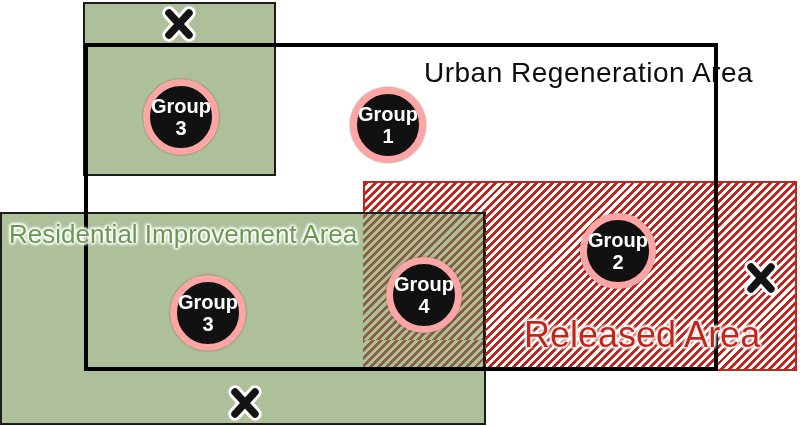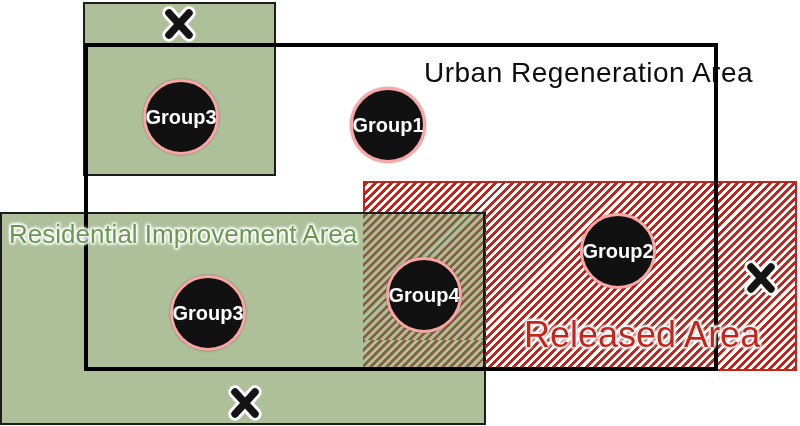--- a/index.html
+++ b/index.html
@@ -50,23 +50,23 @@
   }
   .released-label{
     left:524px;top:314px;width:180px;font-size:36px;
     color:var(--released-label,#c5251b);
     text-shadow:0 0 3px #fff,0 0 3px #fff,0 0 4px #fff,1px 1px 3px #fff,-1px -1px 3px #fff,
                 1px -1px 3px #fff,-1px 1px 3px #fff;
   }
   
   .group-circle{
     position:absolute;width:76px;height:76px;border-radius:50%;box-sizing:border-box;
-    background:var(--circle-fill,#111111);border:3px solid #fca5a5;
+    background:var(--circle-fill,#111111);border:7px solid #fca5a5;
     box-shadow:0 0 2px rgba(0,0,0,0.45);z-index:7;
-    display:flex;flex-direction:row;align-items:center;justify-content:center;
+    display:flex;flex-direction:column;align-items:center;justify-content:center;
     color:var(--circle-text,#ffffff);font-weight:bold;font-size:20px;line-height:22px;
   }
   .g3u{left:143px;top:79px;}
   .g1 {left:350px;top:87px;}
   .g2 {left:580px;top:213px;}
   .g3l{left:170px;top:275px;}
   .g4 {left:386px;top:257px;}
   
   .xmark{position:absolute;width:36px;height:36px;z-index:8;}
   .xmark-top{left:161px;top:6px;}

